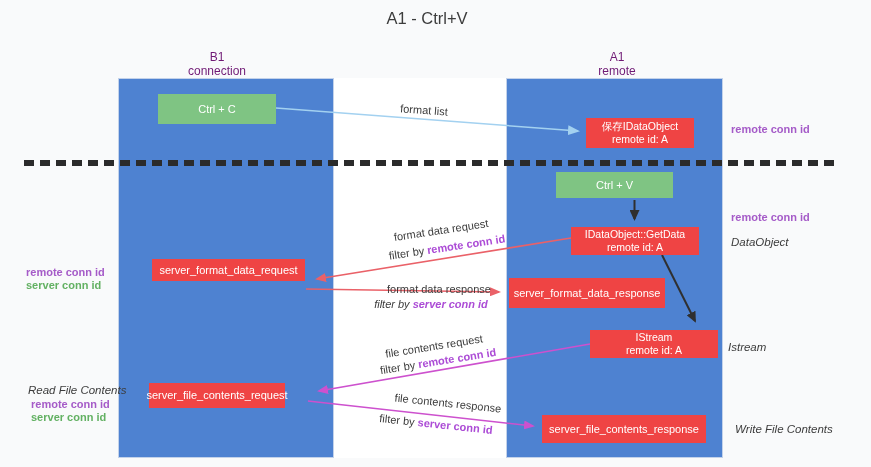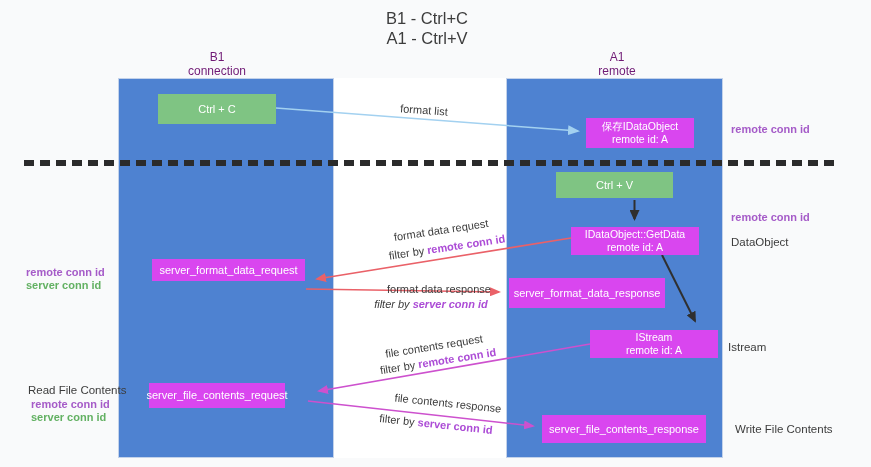--- a/index.html
+++ b/index.html
@@ -9,39 +9,38 @@
          font-size:16.5px;line-height:20px;color:#3d3d3d;}
   .lane-header{position:absolute;top:50px;width:140px;text-align:center;
                font-size:12px;line-height:14px;color:#701a75;}
   .lane{position:absolute;top:78px;height:380px;background:#4e82d1;border:1px solid #c3d2ea;box-sizing:border-box;}
   .lane-b1{left:118px;width:216px;}
   .lane-a1{left:506px;width:217px;}
   .white-strip{position:absolute;left:334px;top:78px;width:172px;height:380px;background:#ffffff;}
   .layer{position:absolute;left:0;top:0;width:871px;height:467px;}
   .box{position:absolute;display:flex;flex-direction:column;align-items:center;justify-content:center;
        text-align:center;color:#fff;font-size:11px;line-height:13px;white-space:nowrap;box-sizing:border-box;}
-  .box.orange{background:#d946ef;}
+  .box.orange{background:#ef4444;}
   .box.green{background:#7fc483;}
   .box .l{font-size:10.5px;line-height:13px;}
   .msg-label{position:absolute;font-size:11px;color:#3c3c3c;white-space:nowrap;
              transform:translate(-50%,-50%);}
   .side-label{position:absolute;font-size:11px;line-height:13px;white-space:nowrap;font-weight:bold;}
-  .plain{position:absolute;font-size:11.5px;line-height:13px;color:#3c3c3c;white-space:nowrap;font-weight:normal;}
+  .plain{position:absolute;font-size:11.5px;line-height:13px;color:#3c3c3c;white-space:nowrap;font-weight:normal;font-style:italic;}
   .purple{color:#a55bc8;font-weight:bold;}
   .ipurple{color:#ac4cd6;font-weight:bold;}
   .greenlbl{color:#63b163;font-weight:bold;}
   .pfx{margin-right:3px;}
 </style>
 </head>
 <body>
 
 <div class="stage">
 
   <div class="title">
-    <div>B1 - Ctrl+C</div>
     <div>A1 - Ctrl+V</div>
   </div>
 
   <div class="lane-header" style="left:147px;">
     <div>B1</div>
     <div>connection</div>
   </div>
   <div class="lane-header" style="left:547px;">
     <div>A1</div>
     <div>remote</div>

